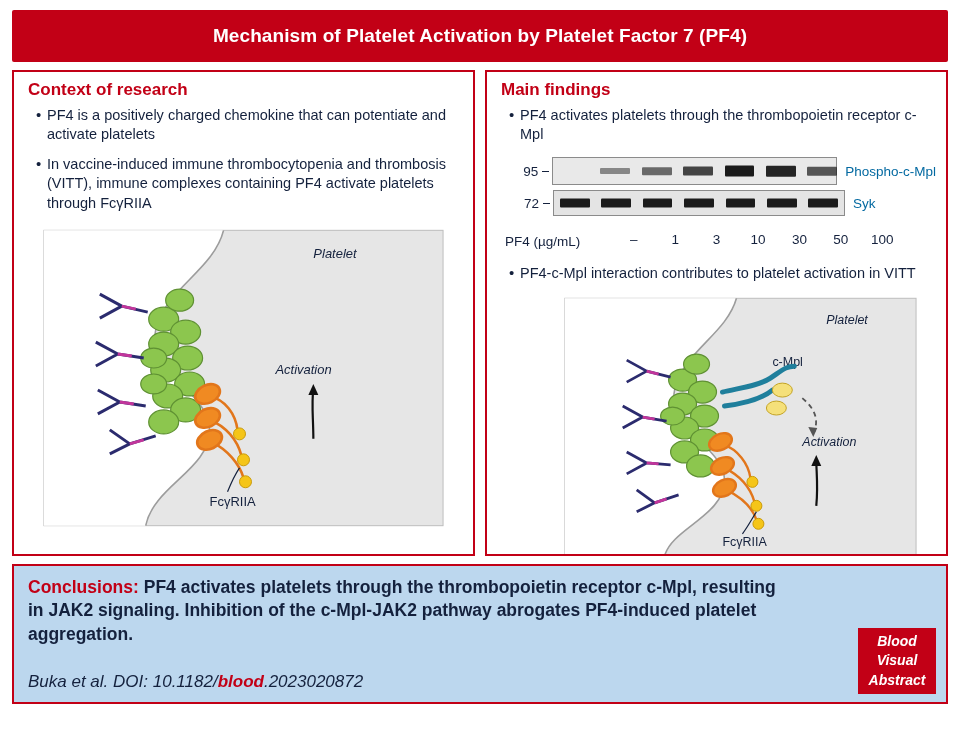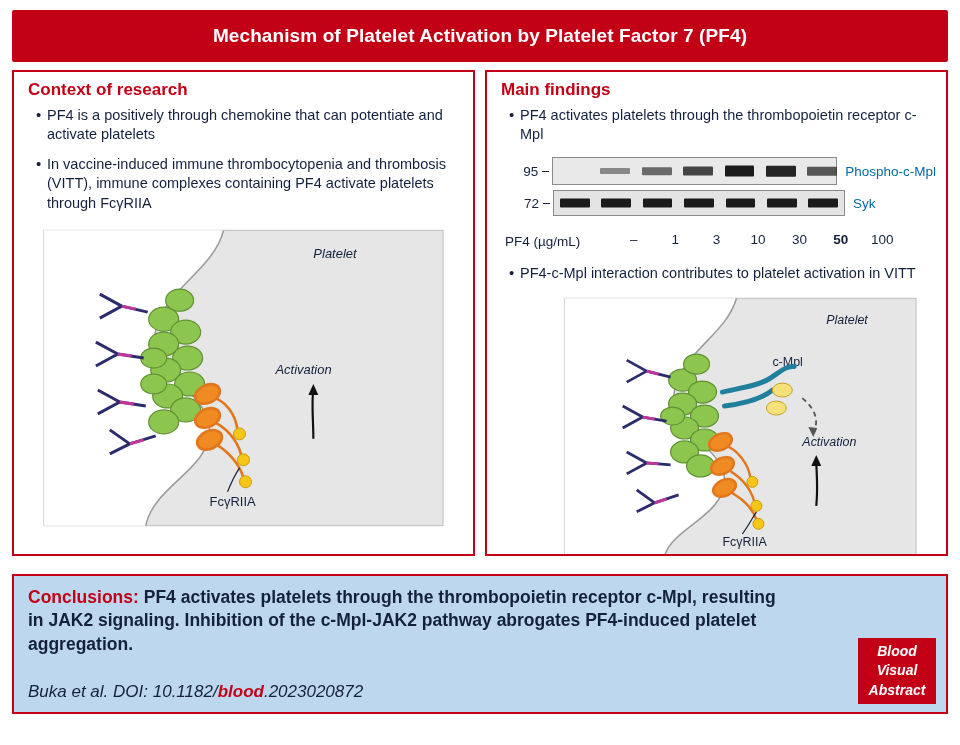--- a/index.html
+++ b/index.html
@@ -158,21 +158,21 @@
   }
   .blot-ticks span {
     position: absolute;
     font-size: 13.5px;
     color: #14213d;
     transform: translateX(-50%);
   }
 
   
   .conclusion {
-    margin-top: 18px;
+    margin-top: 8px;
     border: 2px solid #c20016;
     background: #bcd7ee;
     height: 140px;
     box-sizing: border-box;
     position: relative;
     padding: 10px 150px 6px 14px;
   }
   .concl-text {
     font-size: 17.5px;
     color: #14213d;
@@ -219,21 +219,21 @@
 
   <div class="header-bar">
     <div class="header-title">Mechanism of Platelet Activation by Platelet Factor 7 (PF4)</div>
   </div>
 
   <div class="columns">
 
     <div class="panel">
       <div class="panel-title">Context of research</div>
       <ul class="bullets">
-        <li>PF4 is a positively through chemokine that can potentiate and activate platelets</li>
+        <li>PF4 is a positively charged chemokine that can potentiate and activate platelets</li>
         <li>In vaccine-induced immune thrombocytopenia and thrombosis (VITT), immune complexes containing PF4 activate platelets through FcγRIIA</li>
       </ul>
 
       <div class="illus illus-left">
         <svg viewBox="0 0 460 310" width="100%" height="100%" preserveAspectRatio="xMidYMid meet">
 
           <rect x="30" y="6" width="400" height="296" fill="#e6e6e6" stroke="#bdbdbd" stroke-width="1"></rect>
 
           <path d="M30,6 L210,6 C200,46 150,66 142,106 C134,146 196,170 196,206 C196,246 140,262 132,302 L30,302 Z" fill="#ffffff" stroke="#e6e6e6" stroke-width="0"></path>
           <path d="M210,6 C200,46 150,66 142,106 C134,146 196,170 196,206 C196,246 140,262 132,302" fill="none" stroke="#9c9c9c" stroke-width="1.6"></path>
@@ -327,21 +327,21 @@
           <div class="blot-label">Syk</div>
         </div>
         <div class="blot-axis">
           <div class="blot-axis-title">PF4 (µg/mL)</div>
           <div class="blot-ticks" id="blot-ticks">
               <span style="left: 20.7143px;">–</span>
               <span style="left: 62.1429px;">1</span>
               <span style="left: 103.571px;">3</span>
               <span style="left: 145px;">10</span>
               <span style="left: 186.429px;">30</span>
-              <span style="left: 227.857px; font-weight: bold;">50</span>
+              <span style="left: 227.857px;">50</span>
               <span style="left: 269.286px;">100</span>
             </div>
         </div>
       </div>
 
       <ul class="bullets" style="margin-top:10px">
         <li>PF4-c-Mpl interaction contributes to platelet activation in VITT</li>
       </ul>
 
       <div class="illus illus-right">

